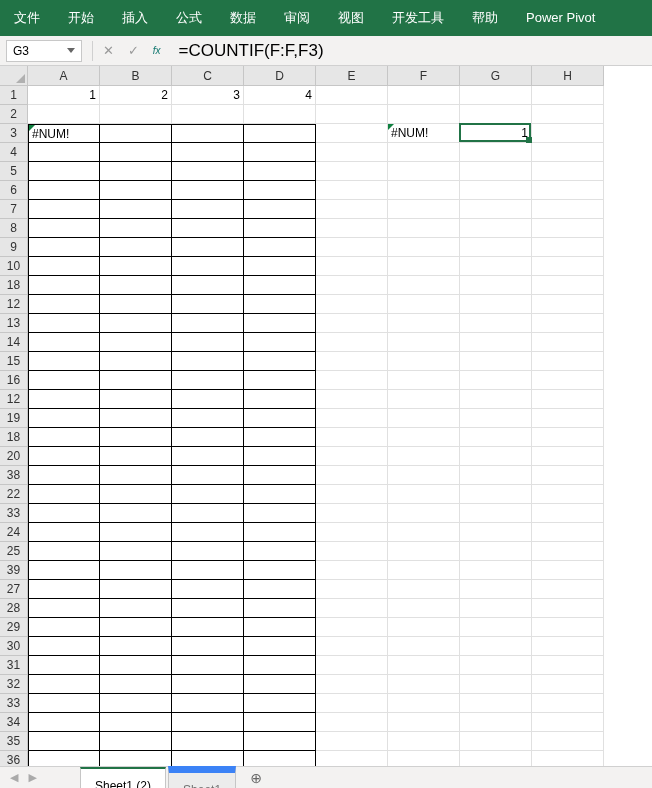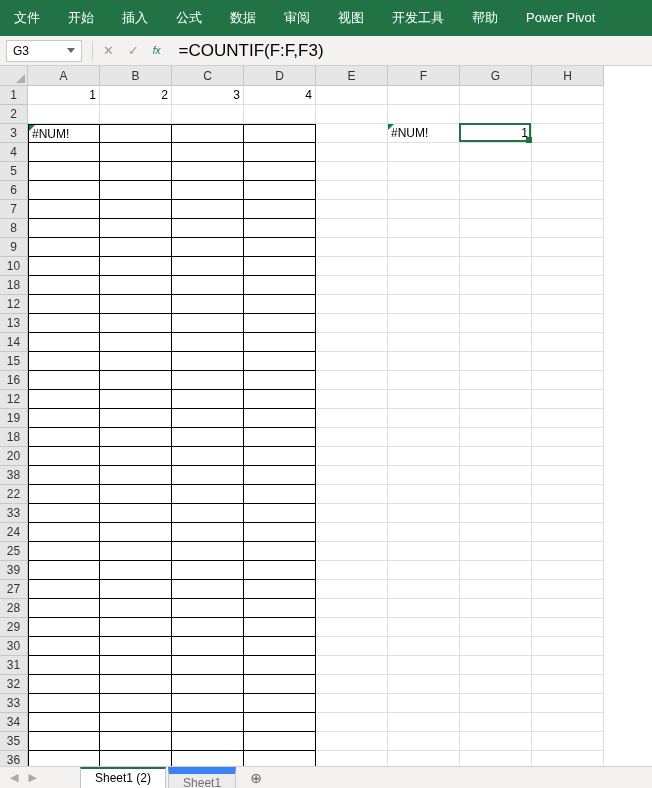--- a/index.html
+++ b/index.html
@@ -34,21 +34,21 @@
 .cell.dark-border { border-right: 1px solid #000; border-bottom: 1px solid #000; }
 .cell.dark-left { border-left: 1px solid #000; }
 .cell.dark-top { border-top: 1px solid #000; }
 .cell.num { text-align: right; }
 .cell.err-mark::before { content: ""; position: absolute; top: 0; left: 0; width: 0; height: 0; border-top: 6px solid #0f8040; border-right: 6px solid transparent; }
 
 .sel-cell { position: absolute; border: 2px solid #217346; pointer-events: none; z-index: 4; }
 .sel-handle { position: absolute; right: -3px; bottom: -3px; width: 6px; height: 6px; background: #217346; }
 
 .tabs { position: absolute; bottom: 0; left: 0; right: 0; height: 22px; background: #f3f2f1; border-top: 1px solid #d0d0d0; display: flex; align-items: center; padding-left: 80px; }
-.sheet-tab { height: 22px; border: 1px solid #c6c6c6; border-top: 2px solid #217346; background: #fff; padding: 0 14px; font-size: 12px; line-height: 19px; margin-right: 2px; }
+.sheet-tab { height: 22px; border: 1px solid #c6c6c6; border-top: 2px solid #217346; background: #fff; padding: 8px 14px; font-size: 12px; line-height: 19px; margin-right: 2px; }
 .sheet-tab.inactive { border-top: 7px solid #3b82f6; background: #ececec; color: #737373; }
 .tab-add { width: 20px; height: 20px; margin-left: 8px; color: #666; text-align: center; line-height: 20px; font-size: 14px; }
 .tab-nav { position: absolute; left: 10px; display: flex; gap: 10px; color: #aaa; font-size: 11px; }
 </style>
 </head>
 <body>
 
 <div class="ribbon" id="ribbon">
     <div class="ribbon-tab">文件</div>
     <div class="ribbon-tab">开始</div>

